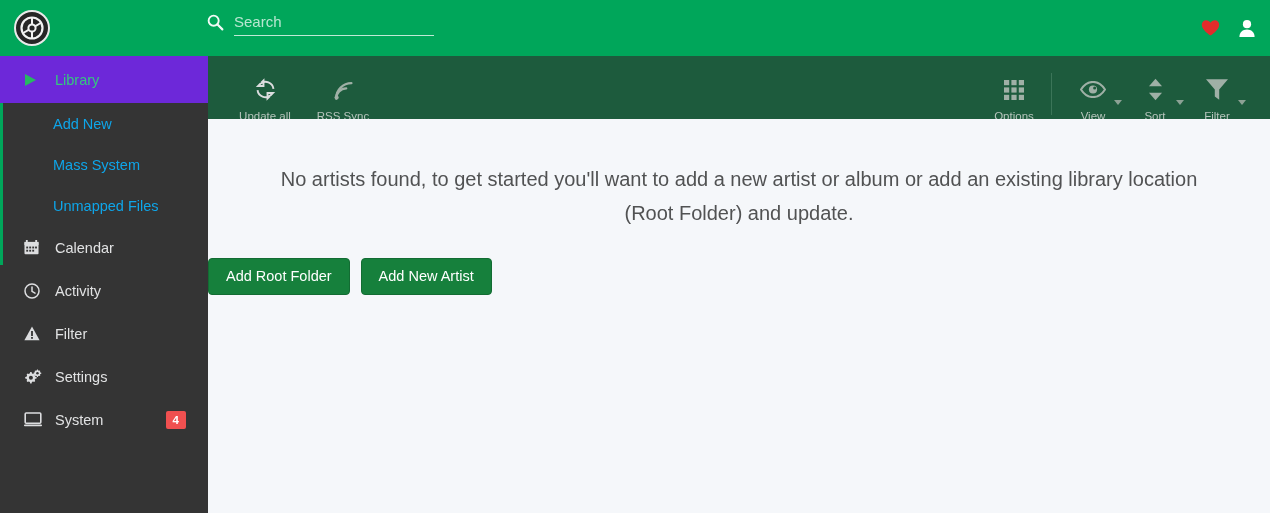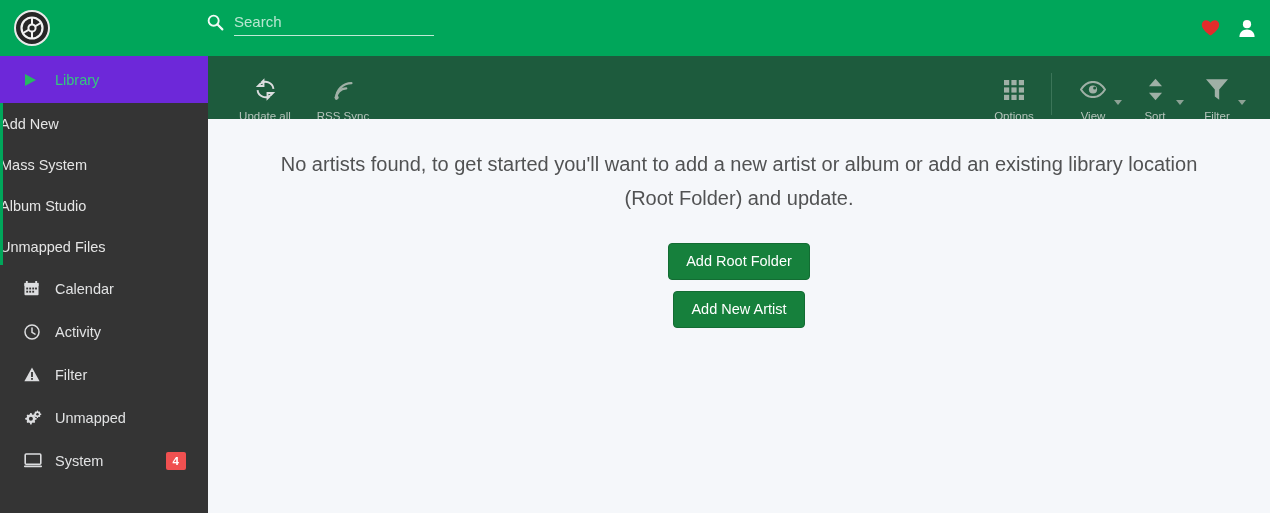--- a/index.html
+++ b/index.html
@@ -76,22 +76,22 @@
   .nav-item .ni-icon {
     width: 20px; margin-right: 11px;
     display: flex; align-items: center; justify-content: flex-start;
   }
   .nav-item.current {
     background: #6d28d9; color: #35c77f;
     height: 47px;
   }
   .nav-sub {
     display: flex; align-items: center;
-    height: 41px; 
-    color: #e5e5e5; font-size: 14.5px; cursor: pointer;
+    height: 41px; padding-left: 53px;
+    color: #0ea5e9; font-size: 14.5px; cursor: pointer;
   }
   .badge {
     position: absolute; right: 22px;
     background: #f05050; color: #fff;
     font-size: 11.5px; font-weight: bold;
     padding: 2px 7px; border-radius: 2px;
     line-height: 14px;
   }
 
   
@@ -124,30 +124,30 @@
     width: 1px; height: 42px; background: #35705400;
     border-left: 1px solid #3b7558;
     margin: 0 10px 0 6px; align-self: flex-start;
   }
 
   
   .content {
     position: absolute; top: 119px; left: 208px;
     width: 1062px; height: 394px;
     background: #f5f7fa;
-    padding-top: 28px;
+    padding-top: 43px;
   }
   .empty-msg {
     max-width: 980px; margin: 0 auto;
     text-align: center; font-size: 20px; line-height: 34px;
     color: #515253; padding: 0 20px;
   }
   .btn-col {
     margin-top: 28px;
-    display: flex; flex-direction: column; align-items: center; gap: 11px;
+    display: flex; align-items: center; gap: 11px;
   }
   .btn {
     background: #16803c; color: #ffffff;
     border: 1px solid #136c33; border-radius: 4px;
     font-size: 14.5px; font-family: "Liberation Sans", sans-serif;
     padding: 9px 17px; cursor: pointer; line-height: 17px;
   }
 </style>
 </head>
 <body>
@@ -205,23 +205,20 @@
           </svg>
         </span>
         <span>Library</span>
       </div>
 
       <div class="nav-sub">
         <span>Add New</span>
       </div>
       <div class="nav-sub">
         <span>Mass System</span>
-      </div>
-      <div class="nav-sub">
-        <span>Album Studio</span>
       </div>
       <div class="nav-sub">
         <span>Unmapped Files</span>
       </div>
     </div>
 
     <div class="nav-item">
       <span class="ni-icon">
         <svg width="15" height="15" viewBox="0 0 16 16" aria-hidden="true">
           <rect x="0.5" y="2" width="15" height="13.2" rx="1" fill="#dcdddf"></rect>
@@ -265,21 +262,21 @@
       <span class="ni-icon">
         <svg width="18" height="16" viewBox="0 0 18 16" aria-hidden="true">
           <g fill="#dcdddf">
             <path d="M6.2 3.0 L7.6 3.0 L7.9 4.3 L9.0 4.9 L10.2 4.4 L11.2 5.4 L10.7 6.6 L11.3 7.7 L12.6 8.0 L12.6 9.4 L11.3 9.7 L10.7 10.8 L11.2 12.0 L10.2 13.0 L9.0 12.5 L7.9 13.1 L7.6 14.4 L6.2 14.4 L5.9 13.1 L4.8 12.5 L3.6 13.0 L2.6 12.0 L3.1 10.8 L2.5 9.7 L1.2 9.4 L1.2 8.0 L2.5 7.7 L3.1 6.6 L2.6 5.4 L3.6 4.4 L4.8 4.9 L5.9 4.3 Z"></path>
             <circle cx="6.9" cy="8.7" r="2.0" fill="#343434"></circle>
             <path d="M13.0 0.4 L13.9 0.4 L14.1 1.3 L14.9 1.7 L15.7 1.4 L16.3 2.0 L16.0 2.8 L16.4 3.6 L17.3 3.8 L17.3 4.7 L16.4 4.9 L16.0 5.7 L16.3 6.5 L15.7 7.1 L14.9 6.8 L14.1 7.2 L13.9 8.1 L13.0 8.1 L12.8 7.2 L12.0 6.8 L11.2 7.1 L10.6 6.5 L10.9 5.7 L10.5 4.9 L9.6 4.7 L9.6 3.8 L10.5 3.6 L10.9 2.8 L10.6 2.0 L11.2 1.4 L12.0 1.7 L12.8 1.3 Z"></path>
             <circle cx="13.45" cy="4.25" r="1.25" fill="#343434"></circle>
           </g>
         </svg>
       </span>
-      <span>Unmapped</span>
+      <span>Settings</span>
     </div>
 
     <div class="nav-item">
       <span class="ni-icon">
         <svg width="18" height="15" viewBox="0 0 18 15" aria-hidden="true">
           <rect x="1.2" y="1" width="15.6" height="10.2" rx="1" fill="none" stroke="#dcdddf" stroke-width="1.6"></rect>
           <rect x="0" y="12.4" width="18" height="1.8" rx="0.8" fill="#dcdddf"></rect>
         </svg>
       </span>
       <span>System</span>

